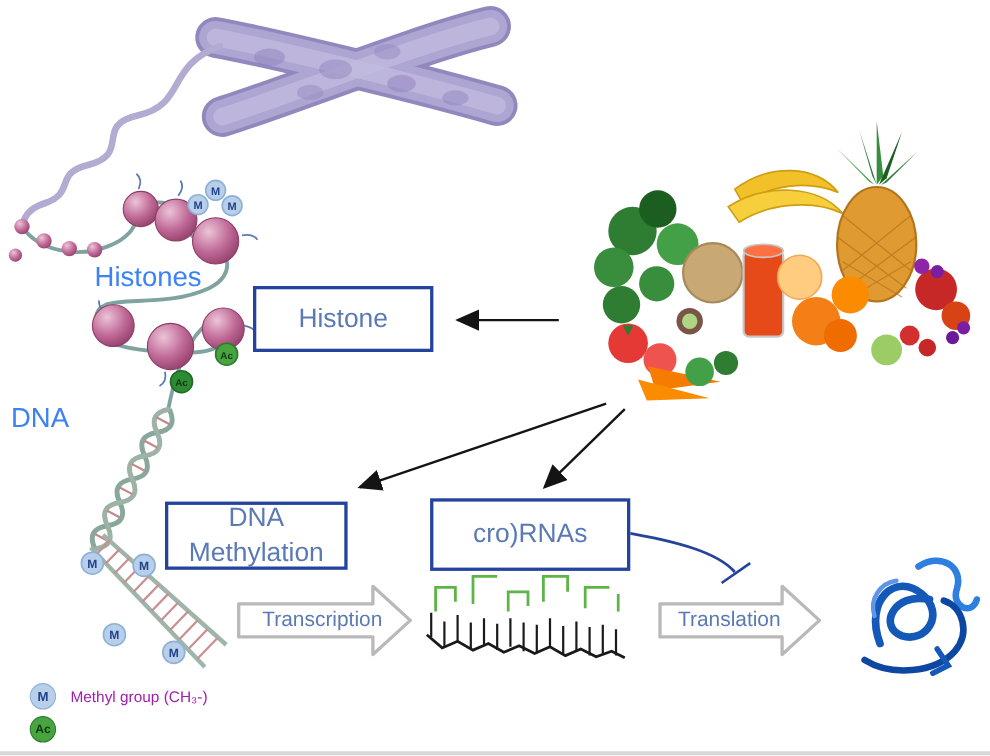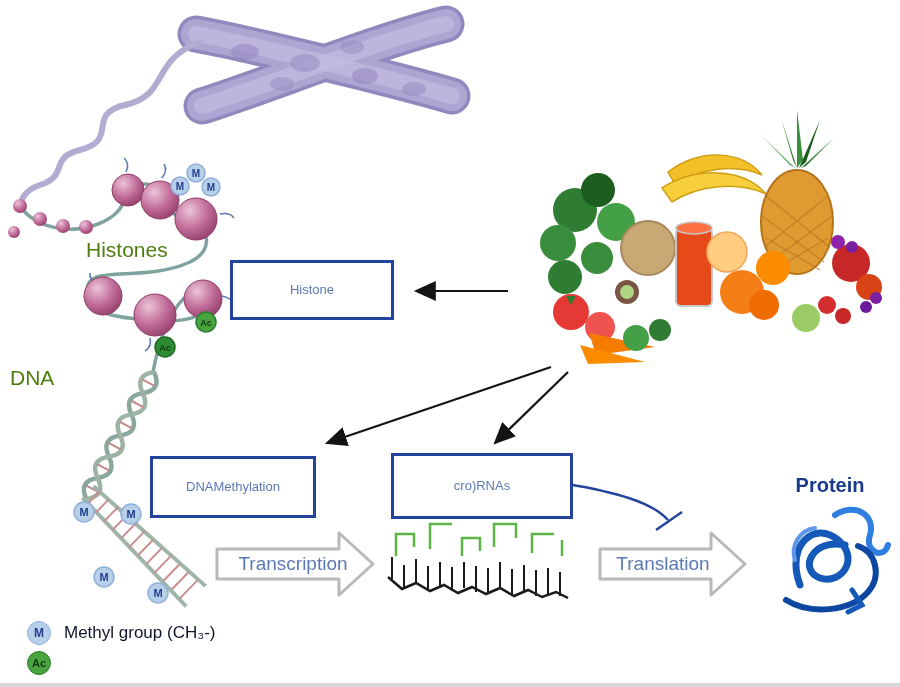--- a/index.html
+++ b/index.html
@@ -1,42 +1,42 @@
 <!DOCTYPE html>
 <html><head>
 <meta charset="utf-8">
 <style>
   html,body{margin:0;padding:0;background:#fff;}
   #canvas{
     position:relative;width:900px;height:687px;background:#ffffff;overflow:hidden;
     font-family:"Liberation Sans","DejaVu Sans",sans-serif;
   }
   svg{position:absolute;left:0;top:0;}
-  .lbl{position:absolute;color:#4d7c0f;font-size:21px;white-space:nowrap;}
+  .lbl{position:absolute;color:#3b82f6;font-size:25px;white-space:nowrap;}
   .box{
     position:absolute;border:3px solid #24439c;background:#ffffff;
-    display:flex;align-items:center;justify-content:center;
-    color:#5b7ab5;font-size:13px;line-height:1.32;text-align:center;
+    display:flex;flex-direction:column;align-items:center;justify-content:center;
+    color:#5b7ab5;font-size:24px;line-height:1.32;text-align:center;
   }
   .proc-label{
     position:absolute;color:#5b7ab5;font-size:19px;text-align:center;
   }
   .protein-lbl{
     position:absolute;color:#1a3a8c;font-size:20px;font-weight:bold;text-align:center;
   }
   .legend-row{
     position:absolute;display:flex;align-items:center;gap:13px;height:24px;
   }
   .legend-badge{
     width:22px;height:22px;border-radius:50%;display:inline-flex;
     align-items:center;justify-content:center;font-weight:bold;flex:0 0 auto;
   }
   .legend-badge.m{background:#b8cfea;border:1.5px solid #8fb0d8;color:#21418c;font-size:12px;}
   .legend-badge.ac{background:#49a33f;border:1.5px solid #2c7d2f;color:#0e3c12;font-size:11px;}
-  .legend-text{color:#0f172a;font-size:17px;white-space:nowrap;}
+  .legend-text{color:#a21caf;font-size:14px;white-space:nowrap;}
   .bottom-edge{position:absolute;left:0;right:0;bottom:0;height:4px;background:#d8d8d8;}
 </style>
 </head>
 <body>
 
 <div id="canvas">
 
   <svg width="900" height="687" viewBox="0 0 900 687">
     <defs>
       <marker id="ah" markerWidth="11" markerHeight="9" refX="9" refY="4.5" orient="auto">
@@ -279,21 +279,20 @@
     <span>Methylation</span>
   </div>
 
   <div class="box" style="left:391px;top:453px;width:176px;height:60px;">
     <span>cro)RNAs</span>
   </div>
 
   <div class="proc-label" style="left:602px;top:553px;width:122px;">Translation</div>
   <div class="proc-label" style="left:222px;top:553px;width:142px;">Transcription</div>
 
-  <div class="protein-lbl" style="left:775px;top:474px;width:110px;">Protein</div>
 
   <div class="legend-row" style="left:27px;top:621px;">
     <span class="legend-badge m">M</span>
     <span class="legend-text">Methyl group (CH₃-)</span>
   </div>
   <div class="legend-row" style="left:27px;top:651px;">
     <span class="legend-badge ac">Ac</span>
   </div>
 
   <div class="bottom-edge"></div>

